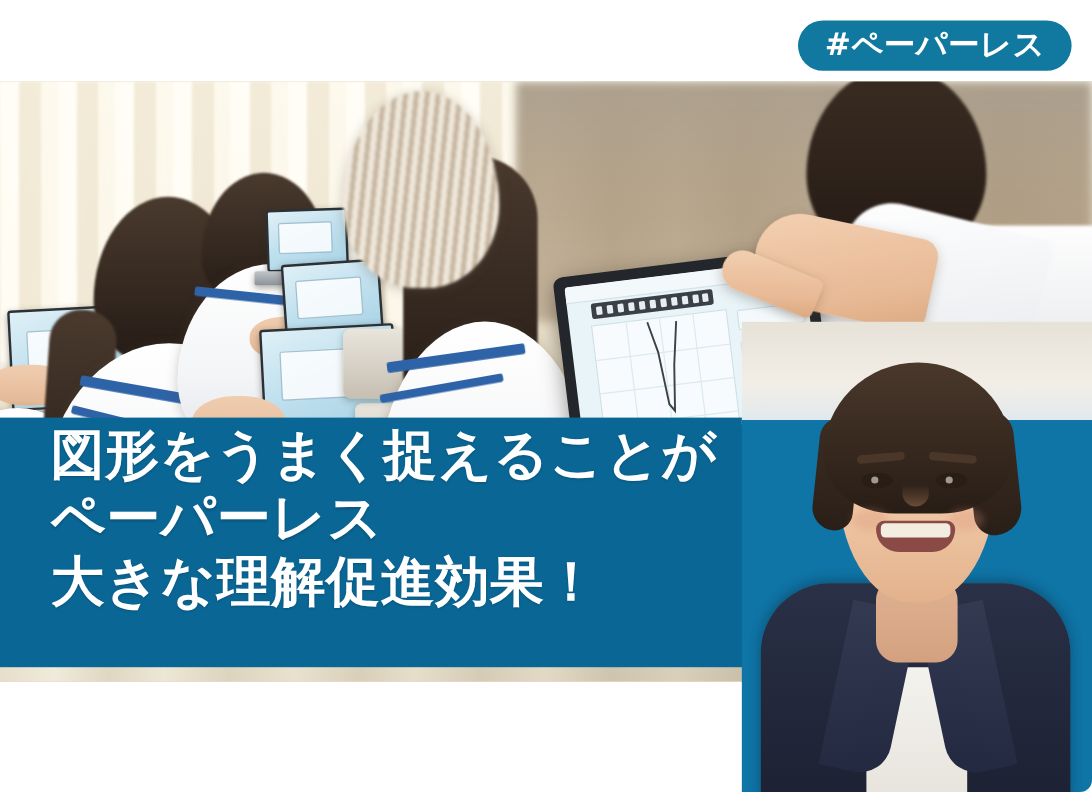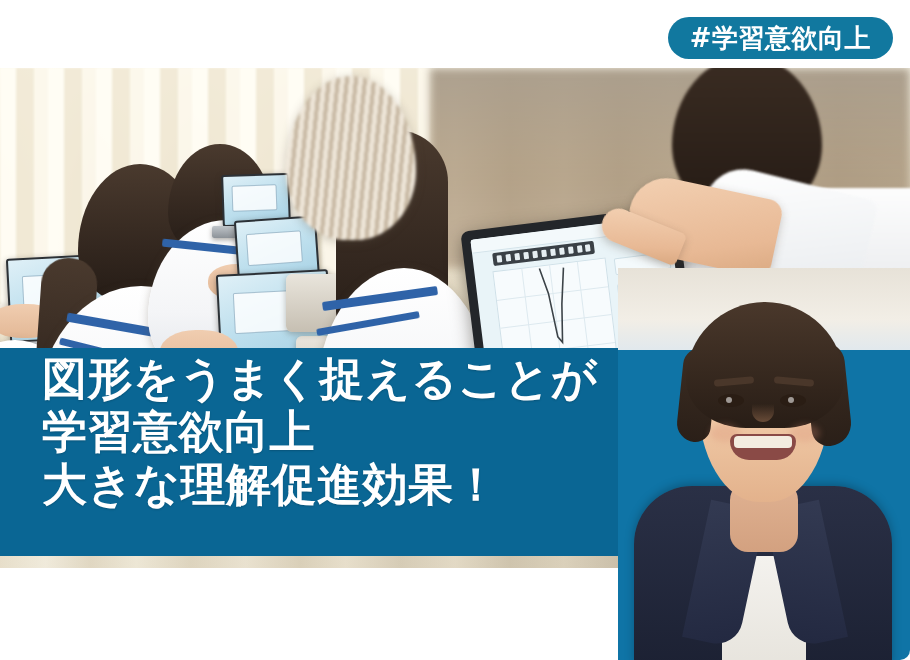--- a/index.html
+++ b/index.html
@@ -482,21 +482,21 @@
        2px 2px 0 #fff, -2px 2px 0 #fff, 2px -2px 0 #fff, -2px -2px 0 #fff;
   }
 </style>
 </head>
 <body>
 
 <div class="card">
 
   <div class="tag-row">
     <div class="tag">
-      <span>#学習意欲向上</span>
+      <span>#ペーパーレス</span>
     </div>
   </div>
 
   <div class="photo">
     <div class="photo-inner"></div>
     <div class="curtains"></div>
     <div class="backwall"></div>
 
     <div class="desk" style="left:-20px; top:236px; width:210px; height:18px;"></div>
     <div class="desk-legs" style="left:30px; top:252px; width:8px; height:60px;"></div>
@@ -604,21 +604,21 @@
     </div>
 
     <div class="sleeve" style="left:700px; top:112px; width:170px; height:96px; border-radius:40px 10px 10px 44px; transform:rotate(14deg);"></div>
     <div class="arm" style="left:628px; top:118px; width:150px; height:78px; border-radius:46px 18px 18px 50px; transform:rotate(12deg);"></div>
     <div class="arm" style="left:600px; top:150px; width:84px; height:34px; border-radius:18px 6px 6px 18px; transform:rotate(22deg);"></div>
 
   </div>
 
   <div class="banner"></div>
   <div class="headline">図形をうまく捉えることが
-学習意欲向上
+ペーパーレス
 大きな理解促進効果！</div>
 
   <div class="portrait">
     <div class="bg-white"></div>
     <div class="bg-blue"></div>
     <div class="suit"></div>
     <div class="shirt"></div>
     <div class="lapel-l"></div>
     <div class="lapel-r"></div>
     <div class="neck"></div>

